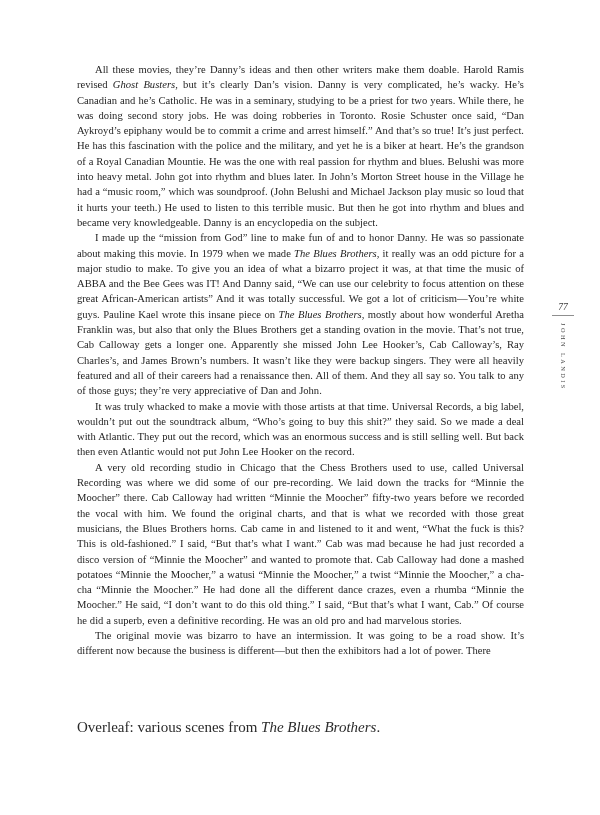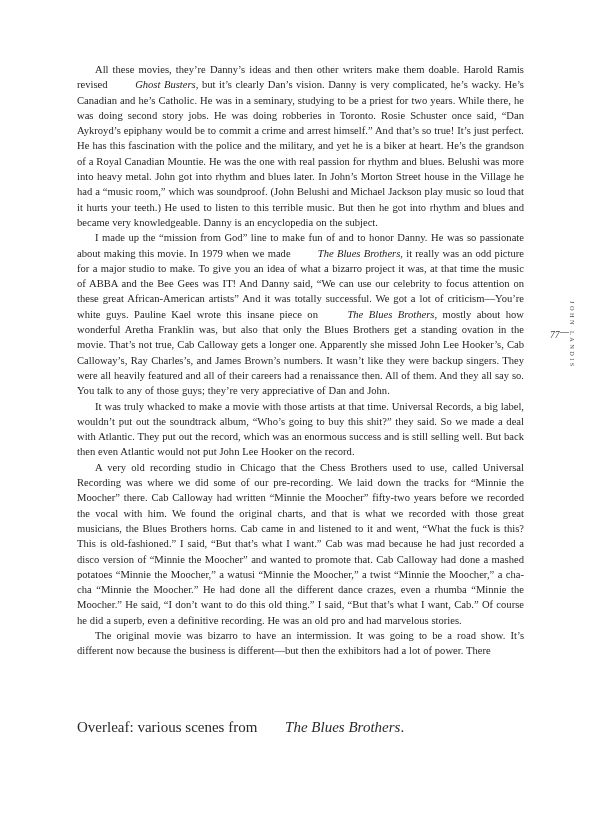--- a/index.html
+++ b/index.html
@@ -23,35 +23,35 @@
   }
   p.para {
     margin: 0;
     font-size: 10.6px;
     line-height: 15.3px;
     text-align: justify;
     text-indent: 18px;
     color: #1e1e1e;
     word-spacing: 0.2px;
   }
-  .it { font-style: italic; margin-left: 24px; }
+  .it { font-style: italic; }
   .overleaf {
     position: absolute;
     left: 77px;
     top: 719px;
     font-size: 15px;
     color: #2a2a2a;
   }
   .sidebar {
     position: absolute;
     left: 550px;
     top: 301px;
     width: 26px;
     display: flex;
-    flex-direction: row;
+    flex-direction: column;
     align-items: center;
   }
   .pagenum {
     font-style: italic;
     font-size: 9.5px;
     color: #3c3c3c;
     line-height: 12px;
   }
   .sidebar-rule {
     width: 22px;

